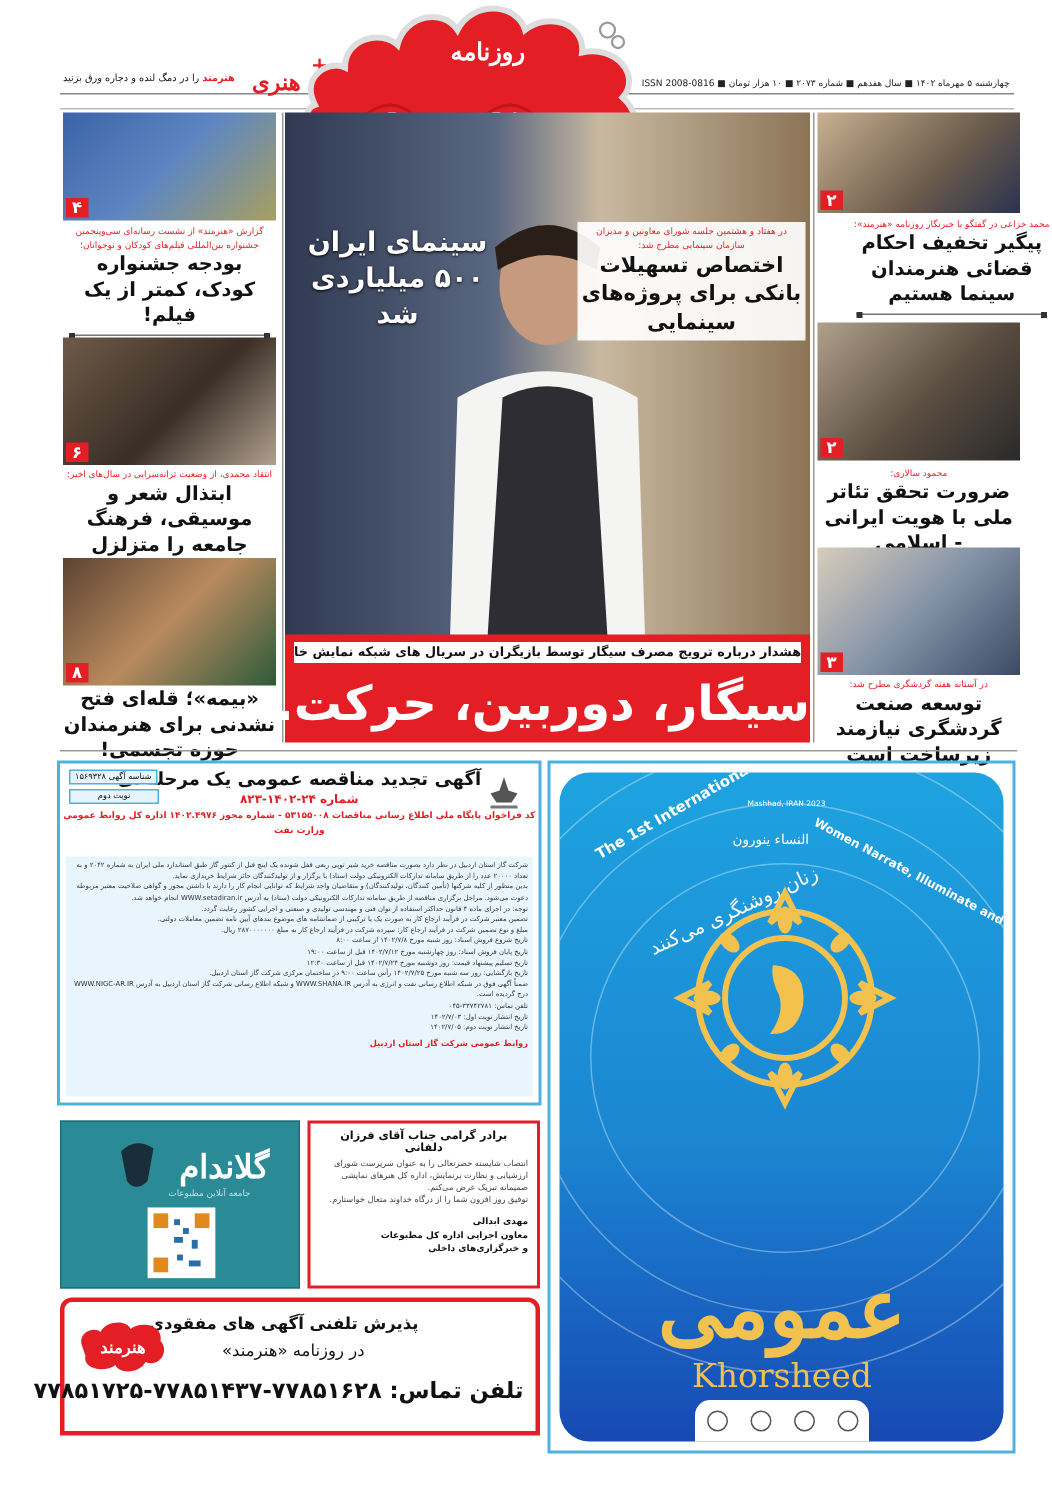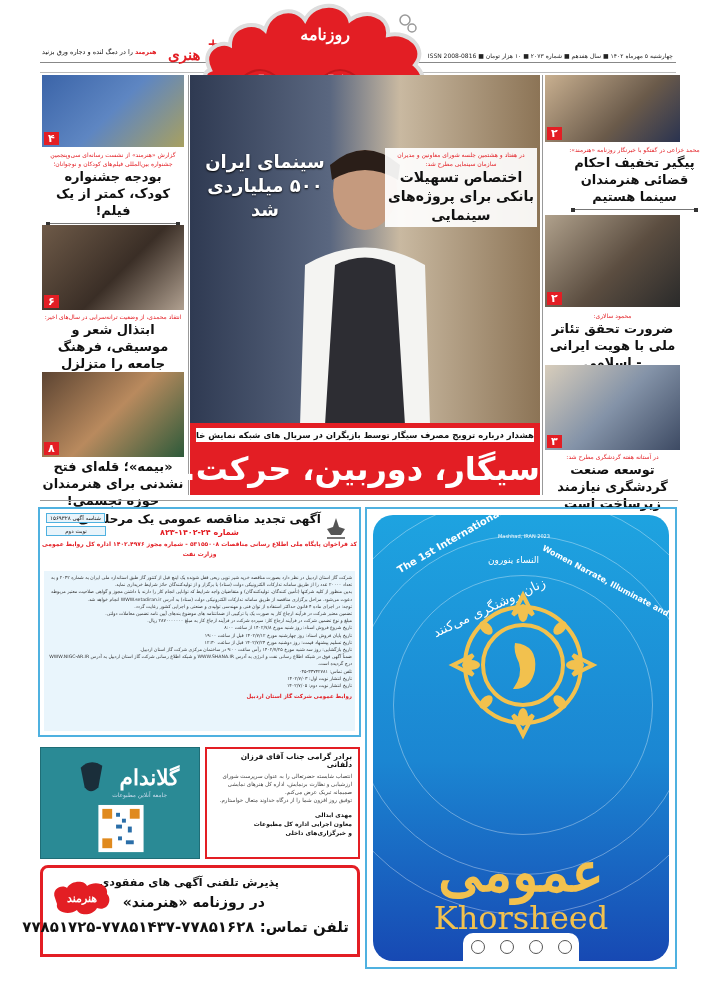--- a/index.html
+++ b/index.html
@@ -31,25 +31,25 @@
 .ad-tender{position:absolute;left:38px;top:507px;width:323px;height:230px;border:2px solid #4fb1e0;padding:2px;font-size:5px}
 .ad-tender .t1{font-size:12px;font-weight:bold;text-align:center;line-height:16px}
 .ad-tender .t2{color:#e31e24;font-size:8px;font-weight:bold;text-align:center;line-height:12px}
 .ad-tender .t3{color:#e31e24;font-size:6px;font-weight:bold;text-align:center;line-height:10px}
 .ad-tender .idbox{position:absolute;left:6px;top:4px;border:1px solid #4fb1e0;font-size:5.5px;padding:1px 3px;background:#e8f4fb}
 .ad-tender .idbox2{position:absolute;left:6px;top:17px;border:1px solid #4fb1e0;font-size:5.5px;padding:1px 3px;background:#e8f4fb;width:60px;text-align:center}
 .ad-tender .body{position:absolute;left:4px;right:4px;top:62px;bottom:4px;background:#e9f5fc;padding:3px;font-size:4.6px;line-height:7.2px;color:#333;overflow:hidden}
 .ad-tender .sign{color:#e31e24;font-weight:bold;font-size:5.5px;margin-top:4px}
 .gaz{position:absolute;right:8px;top:6px;width:30px;height:30px}
 .congrats{position:absolute;left:205px;top:747px;width:155px;height:112px;border:2px solid #e31e24;padding:4px 6px;font-size:5.5px;line-height:8px;color:#444}
-.congrats .tt{font-size:7.5px;font-weight:bold;color:#111;margin-bottom:3px}
+.congrats .tt{font-size:7.5px;font-weight:bold;color:#111;text-align:center;margin-bottom:3px}
 .congrats .sg{font-weight:bold;color:#111;font-size:6px;margin-top:6px;line-height:9px}
 .lost{position:absolute;left:40px;top:865px;width:320px;height:92px;border:3px solid #e31e24;border-radius:8px 8px 0 0}
 .lost .l1{position:absolute;right:78px;top:8px;font-size:11px;font-weight:bold}
-.lost .l2{position:absolute;right:92px;top:26px;font-size:14px;font-weight:bold}
+.lost .l2{position:absolute;right:114px;top:26px;font-size:11px;font-weight:normal}
 .lost .l3{position:absolute;right:8px;top:50px;font-size:15px;font-weight:bold;white-space:nowrap}
 .khorsheed{position:absolute;left:365px;top:507px;width:312px;height:462px;border:2px solid #4fb1e0;padding:6px}
 .khorsheed .inner{width:100%;height:100%;border-radius:20px;background:linear-gradient(180deg,#1ea3e0 0%,#1b86d2 55%,#1749b3 100%);position:relative;overflow:hidden}
 .kh-ring{position:absolute;border:1px solid rgba(255,255,255,.35);border-radius:50%}
 .kh-text-en{position:absolute;color:#fff;font-weight:bold;white-space:nowrap}
 .kh-logo{position:absolute;left:0;right:0;bottom:28px;text-align:center;color:#f2c14e;font-family:"DejaVu Serif",serif}
 .kh-sponsors{position:absolute;left:90px;right:90px;bottom:0;height:28px;background:#fff;border-radius:10px 10px 0 0;display:flex;justify-content:space-around;align-items:center}
 .sp{width:14px;height:14px;border-radius:50%;border:1.5px solid #555}
 </style>
 </head>
@@ -353,21 +353,21 @@
           <ellipse cx="132" cy="80" rx="9" ry="5"></ellipse>
         <ellipse cx="43" cy="43" rx="5" ry="8" transform="rotate(-45 43 43)"></ellipse>
           <ellipse cx="117" cy="43" rx="5" ry="8" transform="rotate(45 117 43)"></ellipse>
         <ellipse cx="43" cy="117" rx="5" ry="8" transform="rotate(45 43 117)"></ellipse>
           <ellipse cx="117" cy="117" rx="5" ry="8" transform="rotate(-45 117 117)"></ellipse>
       </g>
       <path d="M72,58 Q95,60 92,85 Q88,105 70,104 Q80,90 76,78 Q70,66 72,58Z" fill="#f2c14e"></path>
     </svg>
     <div class="kh-logo">
       <div style="font-size:54px;font-weight:bold;line-height:62px">عمومی</div>
-      <div style="font-size:32px;line-height:30px">Khorsheed</div>
+      <div style="font-size:22px;line-height:30px">Khorsheed</div>
     </div>
     <div class="kh-sponsors">
       <div class="sp"></div>
       <div class="sp"></div>
       <div class="sp"></div>
       <div class="sp"></div>
     </div>
   </div>
 </div>
 

